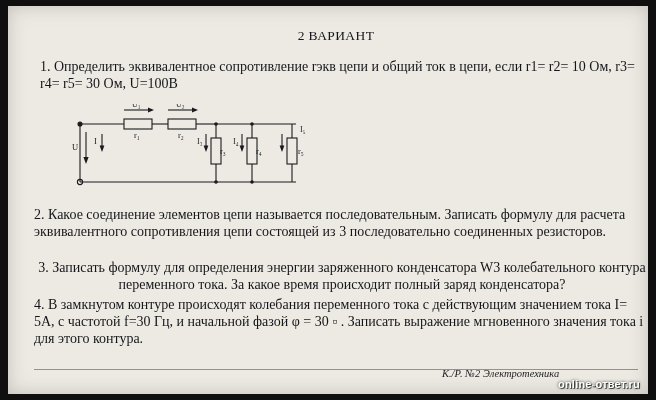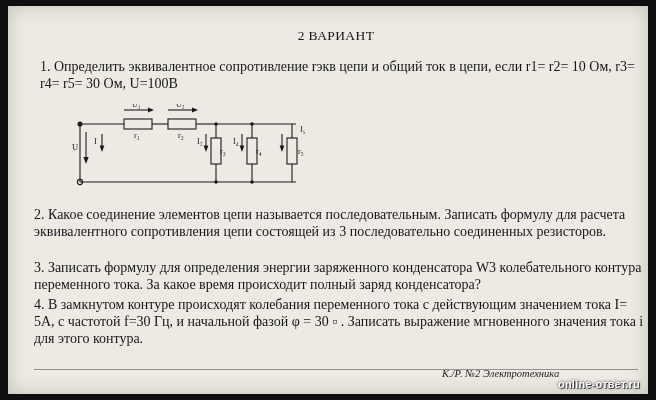--- a/index.html
+++ b/index.html
@@ -43,21 +43,21 @@
     font-weight: 400;
   }
   .para {
     position: absolute;
     font-size: 14px;
     line-height: 17px;
     text-align: left;
   }
   .p1 { left: 16px; top: 52px; width: 608px; }
   .p2 { left: 10px; top: 200px; width: 616px; }
-  .p3 { left: 10px; top: 253px; width: 616px; }
+  .p3 { left: 10px; top: 253px; width: 616px; text-align: center; }
   .p4 { left: 10px; top: 290px; width: 616px; }
 
   
   #circuit {
     position: absolute;
     left: 40px;
     top: 98px;
     width: 270px;
     height: 95px;
   }

